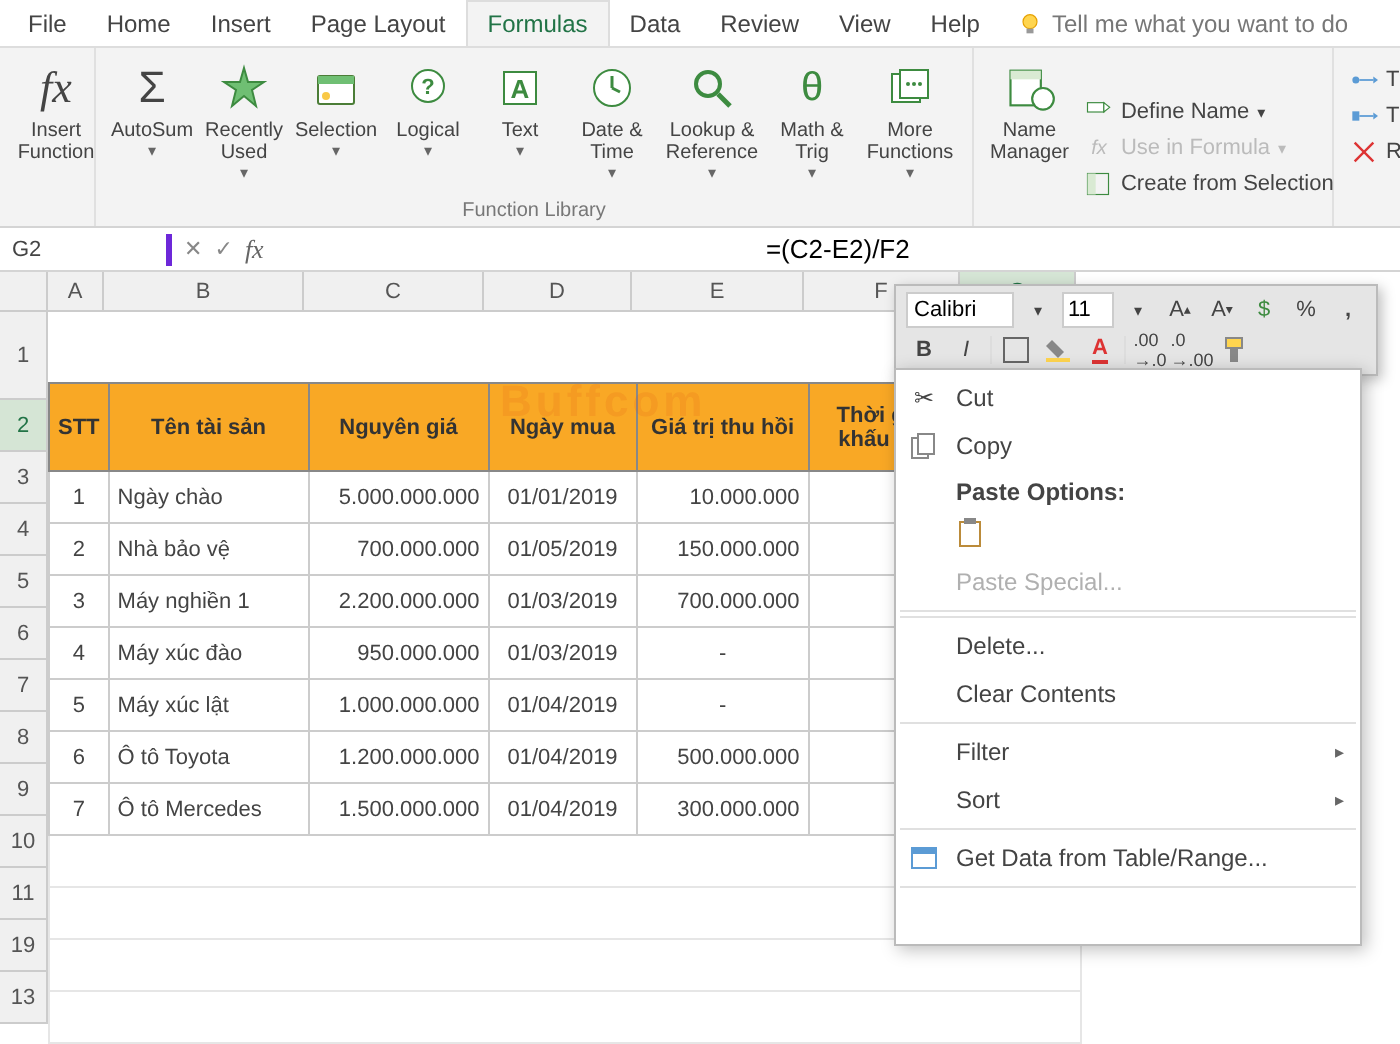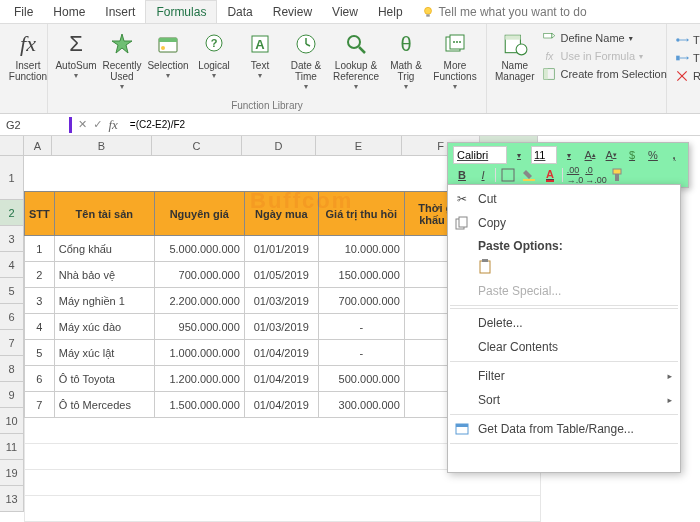--- a/index.html
+++ b/index.html
@@ -17,26 +17,26 @@
   .bigbtn { display: flex; flex-direction: column; align-items: center; width: 44px; padding: 2px; cursor: pointer; }
   .bigbtn .icon { width: 28px; height: 28px; display:flex; align-items:center; justify-content:center; }
   .bigbtn .lbl { font-size: 10px; text-align: center; line-height: 11px; margin-top: 2px; color: #444; }
   .bigbtn .drop { font-size: 8px; color: #666; }
   .group-title { font-size: 10px; text-align: center; color: #777; padding-top: 2px; }
   .vlist { display: flex; flex-direction: column; gap: 2px; }
   .vitem { display: flex; align-items: center; gap: 4px; font-size: 11px; color: #444; padding: 1px 2px; cursor: pointer; white-space: nowrap; }
   .ric { width: 14px; height: 14px; display:inline-flex; align-items:center; justify-content:center; }
   
   .formula-bar { display: flex; align-items: center; height: 22px; border-bottom: 1px solid #d4d4d4; background: #fff; }
-  .namebox { width: 72px; padding: 2px 6px; border-right: 3px solid #6d28d9; font-size: 11px; color: #444; }
+  .namebox { width: 86px; padding: 2px 6px; border-right: 3px solid #6d28d9; font-size: 11px; color: #444; }
   .fb-controls { display: flex; align-items: center; padding: 0 6px; gap: 6px; color: #888; }
   .fb-x { color: #888; font-size: 11px; cursor: pointer; }
   .fb-check { color: #888; font-size: 11px; cursor: pointer; }
   .fx { font-style: italic; font-family: "Times New Roman"; font-size: 13px; color: #666; cursor: pointer; }
-  .fb-input { flex: 1; padding: 2px 6px; font-size: 10px; border: none; outline: none; }
+  .fb-input { flex: 1; padding: 2px 6px; font-size: 13px; border: none; outline: none; text-align: center; }
   .corner { width: 24px; height: 20px; background: #f0f0f0; border-right: 1px solid #ccc; border-bottom: 1px solid #ccc; }
   .colheads { display: flex; height: 20px; }
   .colh { background: #f0f0f0; border-right: 1px solid #ccc; border-bottom: 1px solid #ccc; text-align: center; font-size: 11px; line-height: 20px; color: #555; }
   .rowheads { width: 24px; }
   .rowh { height: 26px; background: #f0f0f0; border-right: 1px solid #ccc; border-bottom: 1px solid #ccc; text-align: center; font-size: 11px; line-height: 26px; color: #555; }
   .rowh.hdr { height: 44px; line-height: 44px; }
   
   .cells { position: relative; margin-top: 35px; }
   table { border-collapse: collapse; }
   td { border: 1px solid #ccc; height: 26px; font-size: 11px; padding: 0 4px; background: #fff; }
@@ -44,21 +44,21 @@
   th { border: 1px solid #888; background: #f9a825; color: #333; font-size: 11px; font-weight: bold; text-align: center; height: 44px; padding: 2px 4px; }
   .wA { width: 28px; } .wB { width: 100px; } .wC { width: 90px; } .wD { width: 74px; } .wE { width: 86px; } .wF { width: 78px; } .wG { width: 58px; }
   .num { text-align: right; }
   .ctr { text-align: center; }
   
   .selcell { border: 2px solid #217346 !important; }
   .selhead { background: #d5e5d5 !important; color: #217346; }
   
   .watermark { position: absolute; left: 250px; top: 188px; font-size: 22px; font-weight: bold; color: rgba(220,80,20,0.15); letter-spacing: 2px; pointer-events: none; }
   
-  .mini-toolbar { position: absolute; left: 447px; top: 142px; background: #86efac; border: 1px solid #bbb; box-shadow: 2px 2px 6px rgba(0,0,0,0.25); padding: 3px 5px; display: flex; flex-direction: column; gap: 2px; z-index: 10; font-size: 11px; text-decoration: underline; }
+  .mini-toolbar { position: absolute; left: 447px; top: 142px; background: #e5e5e5; border: 1px solid #bbb; box-shadow: 2px 2px 6px rgba(0,0,0,0.25); padding: 3px 5px; display: flex; flex-direction: column; gap: 2px; z-index: 10; font-size: 11px; }
   .mt-row { display: flex; align-items: center; gap: 3px; }
   .mt-font { width: 54px; height: 18px; border: 1px solid #ccc; font-size: 11px; padding: 0 3px; }
   .mt-size { width: 26px; height: 18px; border: 1px solid #ccc; font-size: 11px; padding: 0 2px; }
   .mt-btn { width: 18px; height: 18px; display:flex; align-items:center; justify-content:center; cursor:pointer; font-size: 11px; color:#444; }
   .mt-sep { width: 1px; height: 14px; background: #ddd; }
   
   .context-menu { position: absolute; left: 447px; top: 184px; width: 234px; background: #fff; border: 1px solid #bbb; box-shadow: 2px 2px 8px rgba(0,0,0,0.25); z-index: 10; padding: 2px 0; }
   .cm-item { display: flex; align-items: center; height: 24px; padding: 0 24px 0 30px; font-size: 12px; color: #444; cursor: pointer; position: relative; }
   .cm-item.disabled { color: #b0b0b0; }
   .cm-item .arrow { position: absolute; right: 8px; font-size: 9px; color: #666; }
@@ -68,20 +68,21 @@
   
   svg { display: block; }
 </style>
 </head>
 <body>
 
 <div class="ribbon-tabs">
   <div class="ribbon-tab">File</div>
   <div class="ribbon-tab">Home</div>
   <div class="ribbon-tab">Insert</div>
+  <div class="ribbon-tab">Page Layout</div>
   <div class="ribbon-tab active">Formulas</div>
   <div class="ribbon-tab">Data</div>
   <div class="ribbon-tab">Review</div>
   <div class="ribbon-tab">View</div>
   <div class="ribbon-tab">Help</div>
   <div class="tellme">
     <svg class="bulb" viewBox="0 0 24 24">
         <circle cx="12" cy="10" r="6" fill="#ffd54f" stroke="#e6a100"></circle>
         <rect x="9" y="16" width="6" height="4" fill="#999"></rect>
       </svg>
@@ -201,21 +202,21 @@
         <div class="icon">
             <svg width="26" height="26" viewBox="0 0 24 24">
               <rect x="3" y="4" width="14" height="16" fill="#fff" stroke="#3d8b40"></rect>
               <rect x="3" y="4" width="14" height="4" fill="#d9ead3"></rect>
               <circle cx="18" cy="17" r="5" fill="#fff" stroke="#3d8b40"></circle>
             </svg>
           </div>
         <div class="lbl" style="white-space:pre-line">Name
 Manager</div>
       </div>
-      <div class="vlist" style="margin-top:2px">
+      <div class="vlist" style="margin-top:20px">
         <div class="vitem">
             <span class="ric">
               <svg width="14" height="14" viewBox="0 0 24 24">
                 <rect x="3" y="4" width="14" height="8" fill="#fff" stroke="#3d8b40"></rect>
                 <polygon points="17,4 22,8 17,12" fill="#fff" stroke="#3d8b40"></polygon>
               </svg>
             </span>
             <span>Define Name</span> 
             <span style="font-size:8px">▾</span>
           </div>
@@ -316,21 +317,21 @@
         <th class="wA">STT</th>
         <th class="wB">Tên tài sản</th>
         <th class="wC">Nguyên giá</th>
         <th class="wD">Ngày mua</th>
         <th class="wE">Giá trị thu hồi</th>
         <th class="wF">Thời gian khấu hao</th>
         <th class="wG">Khấu</th>
       </tr>
       <tr>
             <td class="ctr">1</td>
-            <td>Cổng khấu</td>
+            <td>Ngày chào</td>
             <td class="num">5.000.000.000</td>
             <td class="ctr">01/01/2019</td>
             <td class="num">10.000.000</td>
             <td class="num">24</td>
             <td class="num selcell"></td>
           </tr>
       <tr>
             <td class="ctr">2</td>
             <td>Nhà bảo vệ</td>
             <td class="num">700.000.000</td>

